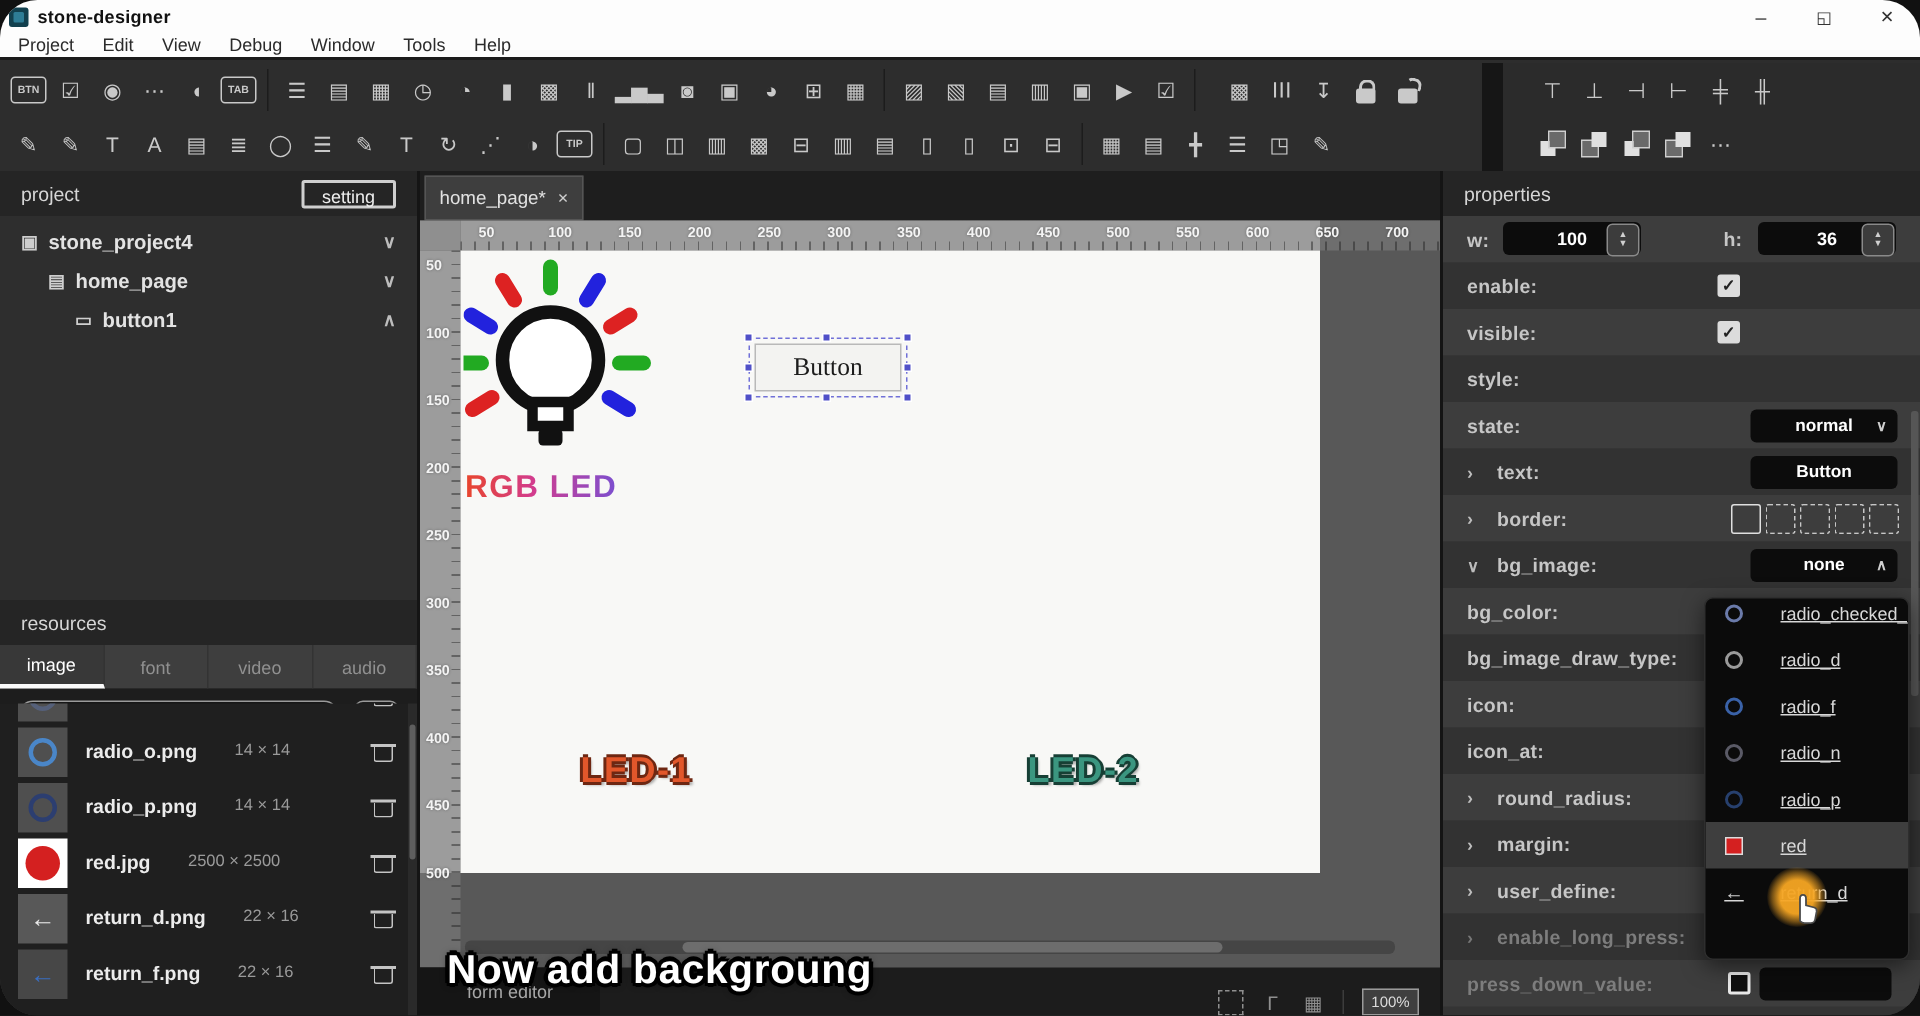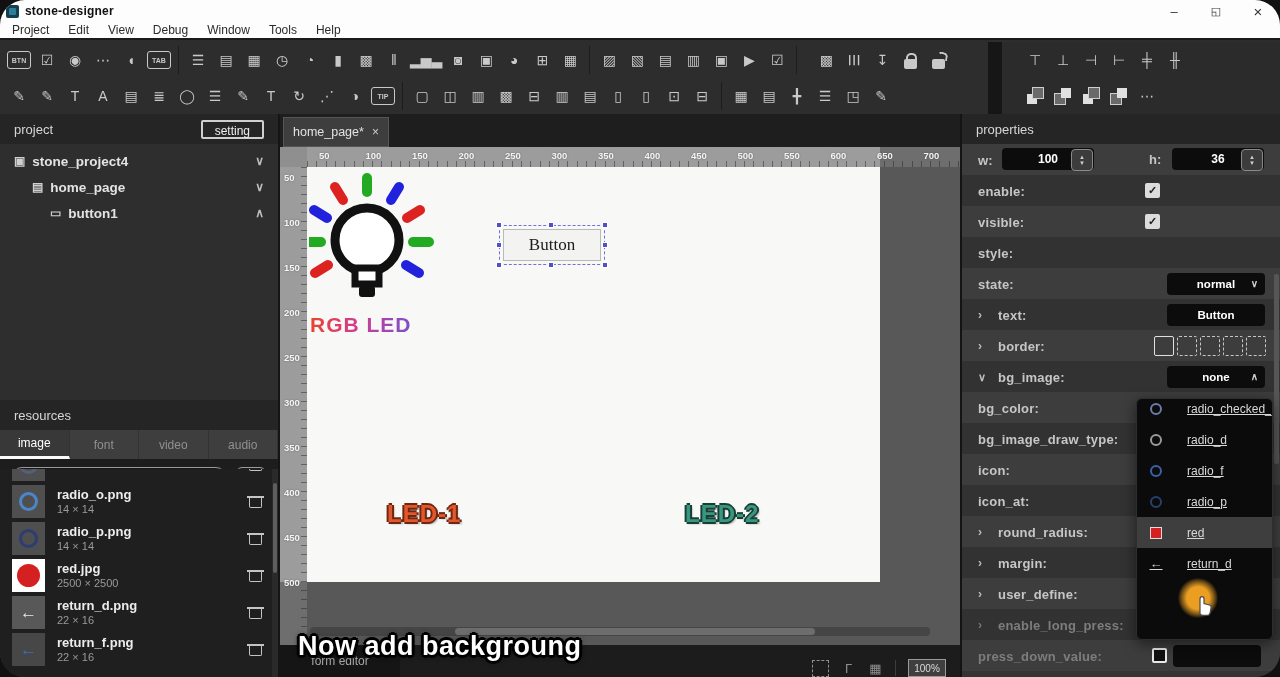--- a/index.html
+++ b/index.html
@@ -56,21 +56,21 @@
   .mag::after{content:"";position:absolute;width:5px;height:2px;background:#bbb;transform:rotate(40deg);left:8px;top:9px;}
   .searchinput{background:transparent;border:none;outline:none;color:#ddd;font-size:12px;width:100%;}
   .addbtn{width:30px;height:24px;border:1px solid #9a9a9a;border-radius:6px;background:transparent;color:#ddd;font-size:15px;line-height:20px;}
   .reslist{position:absolute;top:355px;left:0;right:6px;bottom:0;background:#1f1f1f;overflow:hidden;padding-left:12px;}
   .ritem{display:flex;align-items:center;height:37px;gap:12px;}
   .ritem.partial{margin-top:-23px;}
   .thumb{width:33px;height:33px;background:var(--bg,#4f4f4f);display:flex;align-items:center;justify-content:center;flex:0 0 auto;}
   .thumb.ring::after{content:"";width:13px;height:13px;border:3px solid var(--c,#888);border-radius:50%;}
   .thumb.circle::after{content:"";width:23px;height:23px;background:var(--c,#d00);border-radius:50%;}
   .thumb.arrow-left::after{content:"←";color:var(--c,#eee);font-size:17px;font-weight:bold;}
-  .rmeta{display:flex;flex-direction:column;line-height:1.15;}
+  .rmeta{display:flex;flex-direction:row;line-height:1.15;gap:25px;}
   .rname{color:#ececec;font-size:13px;font-weight:bold;}
   .rsize{color:#9a9a9a;font-size:11px;}
   .trashbtn{margin-left:auto;margin-right:10px;position:relative;width:13px;height:13px;flex:0 0 auto;}
   .trashbtn::before{content:"";position:absolute;left:0;right:0;top:3px;bottom:0;border:1.5px solid #c4c4c4;border-top:none;border-radius:0 0 2px 2px;}
   .trashbtn::after{content:"";position:absolute;left:-2px;right:-2px;top:1px;height:1.6px;background:#c4c4c4;}
   .res-scroll{position:absolute;right:0;top:355px;width:6px;bottom:0;background:#2a2a2a;}
   .res-scroll .sthumb{position:absolute;left:1px;width:4px;top:14px;height:90px;background:#5e5e5e;border-radius:2px;}
 
   
   .canvasarea{position:absolute;top:114px;left:280px;width:680px;bottom:0;background:#585858;}
@@ -603,20 +603,24 @@
       </div>
       <div class="ditem">
         <span class="dicon ring" style="--c: #9a9a9a;"></span>
         <span>radio_d</span>
       </div>
       <div class="ditem">
         <span class="dicon ring" style="--c: #3a62a8;"></span>
         <span>radio_f</span>
       </div>
       <div class="ditem">
+        <span class="dicon ring" style="--c: #5a5a66;"></span>
+        <span>radio_n</span>
+      </div>
+      <div class="ditem">
         <span class="dicon ring" style="--c: #27406e;"></span>
         <span>radio_p</span>
       </div>
       <div class="ditem hl">
         <span class="dicon square" style="--c: #d42020;"></span>
         <span>red</span>
       </div>
       <div class="ditem">
         <span class="dicon arrow-left" style="--c: #cccccc;"></span>
         <span>return_d</span>

